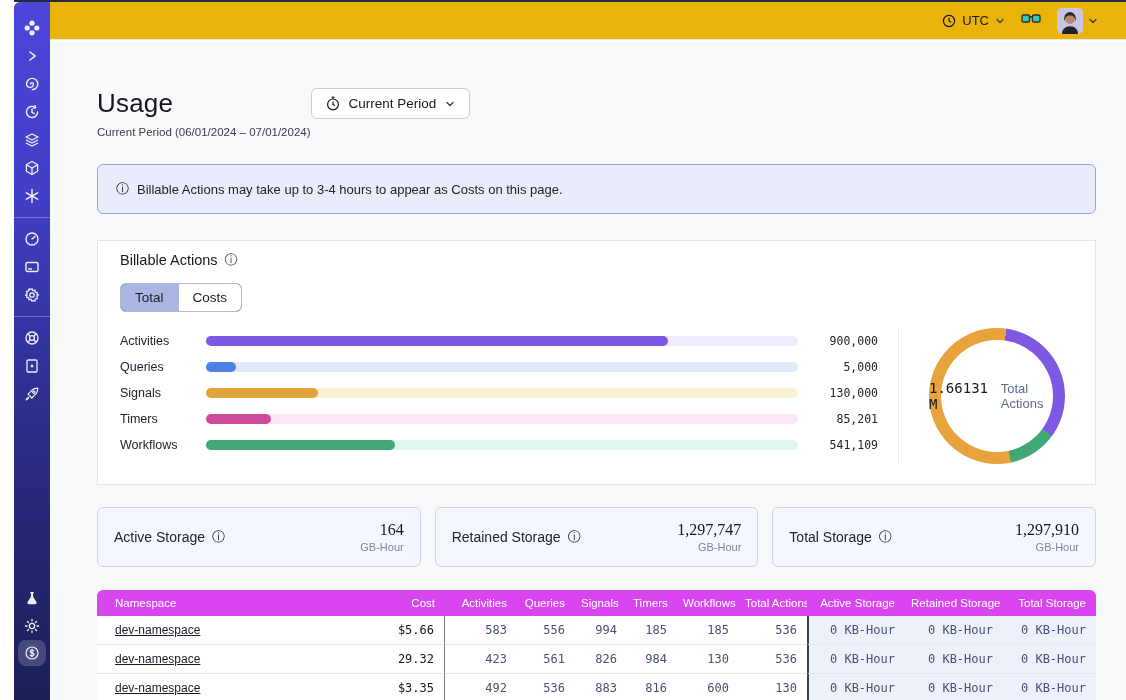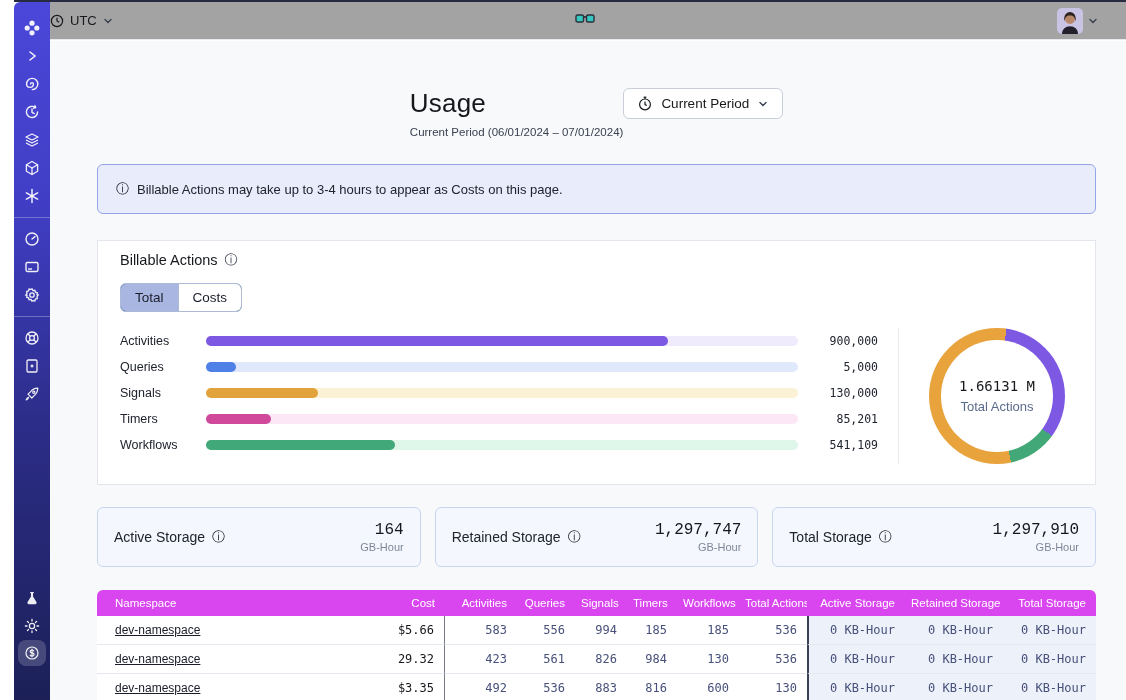--- a/index.html
+++ b/index.html
@@ -19,35 +19,35 @@
     padding:12px 0 34px; z-index:4;
   }
   .sb-icon { width:36px; height:28px; display:flex; align-items:center; justify-content:center; color:rgba(255,255,255,.92); cursor:pointer; flex:0 0 auto; }
   .sb-icon svg { display:block; }
   .sb-divider { width:36px; height:1px; background:rgba(255,255,255,.28); margin:7px 0; flex:0 0 auto; }
   .sb-bottom { margin-top:auto; display:flex; flex-direction:column; align-items:center; }
   .sb-active { background:rgba(255,255,255,.18); border-radius:8px; width:28px; height:26px; }
 
   
   .topbar {
-    position:absolute; left:50px; right:0; top:2px; height:38px; background:#a3a3a3;
-    border-bottom:1px solid #E7E9EF; display:flex; align-items:center; justify-content:space-between;
+    position:absolute; left:50px; right:0; top:2px; height:38px; background:#eab308;
+    border-bottom:1px solid #E7E9EF; display:flex; align-items:center; justify-content:flex-end;
     gap:16px; padding-right:28px; z-index:3;
   }
   .tz-btn { display:flex; align-items:center; gap:6px; font-size:13px; color:#17191C; cursor:pointer; }
   .avatar-wrap { display:flex; align-items:center; gap:5px; cursor:pointer; }
   .avatar { width:26px; height:26px; border-radius:5px; overflow:hidden; display:block; }
   .chev { color:#3A4150; }
 
   
   .content {
     position:absolute; left:50px; right:0; top:41px; bottom:0;
     background:#F8F9FB; padding:47px 30px 0 47px; overflow:hidden;
   }
-  .page-head { display:flex; justify-content:center; align-items:flex-start; }
+  .page-head { display:flex; justify-content:flex-start; align-items:flex-start; }
   h1.page-title { margin:0; font-size:26px; font-weight:500; letter-spacing:.2px; color:#15171B; }
   .subtitle { margin-top:7px; font-size:11.5px; color:#3A4150; }
   .period-btn {
     background:#fff; border:1px solid #C9CEDA; border-radius:6px; padding:7px 14px;
     display:flex; align-items:center; gap:9px; font-size:13.5px; color:#17191C; cursor:pointer;
   }
 
   .banner {
     margin-top:26px; background:#E9EDFB; border:1px solid #95A3E8; border-radius:6px;
     padding:15px 18px; font-size:13px; color:#20242E; display:flex; align-items:center; gap:8px;
@@ -69,33 +69,33 @@
   .bars { flex:1; padding-right:4px; }
   .bar-row { display:flex; align-items:center; height:26px; }
   .bar-label { width:86px; font-size:12.5px; color:#20242E; flex:0 0 auto; }
   .bar-track { flex:1; height:10px; border-radius:5px; position:relative; }
   .bar-fill { position:absolute; left:0; top:0; height:10px; border-radius:5px; }
   .bar-value { width:80px; text-align:right; font-family:"DejaVu Sans Mono", monospace; font-size:11.5px; color:#20242E; flex:0 0 auto; }
   .chart-divider { width:1px; background:#E8EAF0; margin-left:16px; }
   .donut-area { width:196px; display:flex; align-items:center; justify-content:center; }
   .donut { width:136px; height:136px; border-radius:50%; position:relative; }
   .donut::after { content:""; position:absolute; inset:12px; background:#fff; border-radius:50%; }
-  .donut-center { position:absolute; inset:0; display:flex; flex-direction:column; align-items:center; justify-content:center; z-index:1; gap:5px; }
+  .donut-center { position:absolute; inset:0; display:flex; flex-direction:row; align-items:center; justify-content:center; z-index:1; gap:5px; }
   .donut-value { font-family:"DejaVu Sans Mono", monospace; font-size:14px; color:#17191C; }
   .donut-label { font-size:13px; color:#5B6B8C; }
 
   
   .storage-row { display:flex; gap:14px; margin-top:22px; }
   .storage-card {
     flex:1; background:#F4F7FD; border:1px solid #C9D6F0; border-radius:6px;
     padding:9px 16px; display:flex; justify-content:space-between; align-items:center; height:60px;
   }
   .storage-label { font-size:14px; color:#20242E; display:flex; align-items:center; gap:7px; }
   .storage-value { text-align:right; }
-  .storage-num { font-family:Liberation Mono, monospace; font-size:16px; color:#15171B; }
+  .storage-num { font-family:Liberation Serif, serif; font-size:16px; color:#15171B; }
   .storage-unit { font-size:11px; color:#7E8798; margin-top:2px; }
 
   
   .table-wrap { margin-top:23px; }
   table.usage { width:100%; border-collapse:separate; border-spacing:0; table-layout:fixed; }
   .usage thead th {
     background:#d946ef; color:#fff; font-weight:500; font-size:11.5px;
     padding:7px 10px 7px 6px; text-align:right; white-space:nowrap; overflow:hidden;
   }
   .usage thead th.col-ns { text-align:left; padding-left:18px; border-top-left-radius:6px; }

